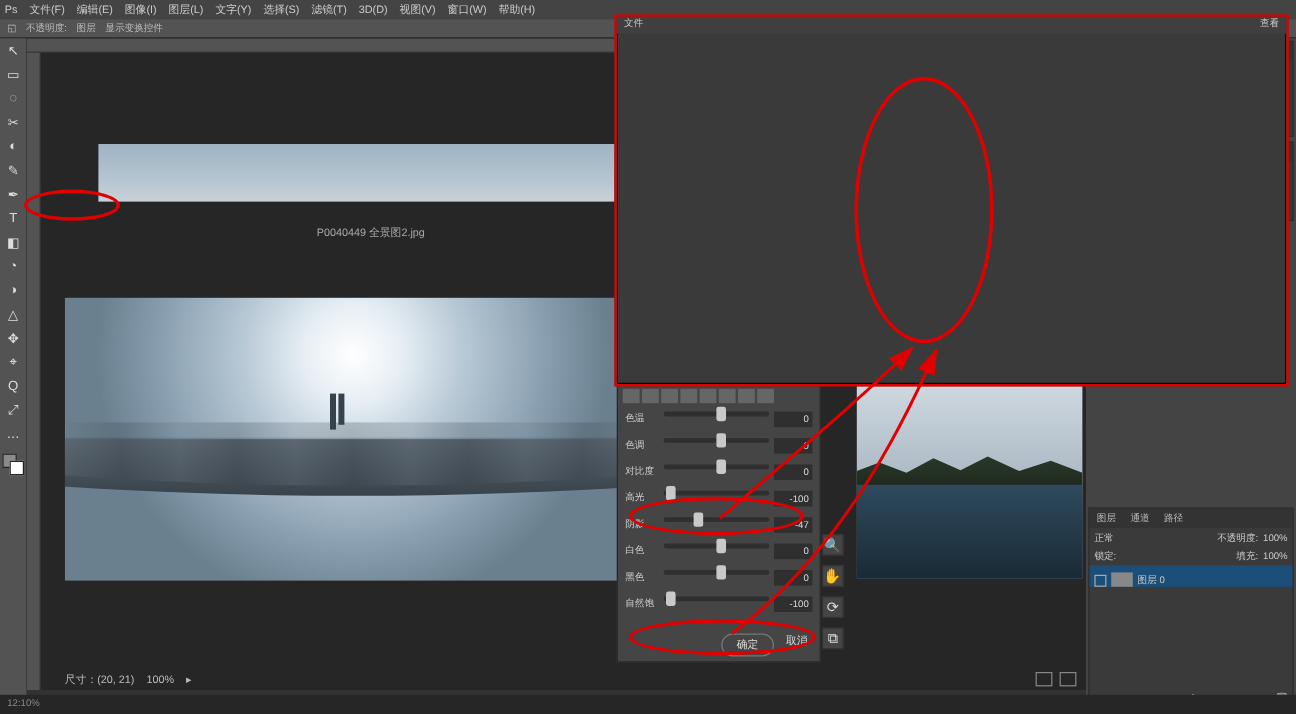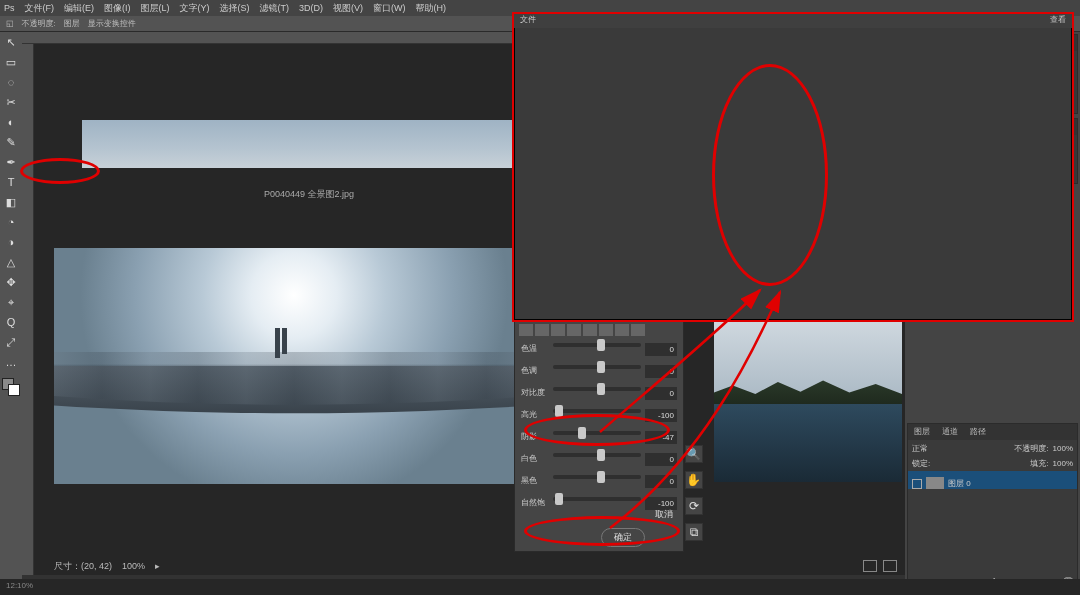--- a/index.html
+++ b/index.html
@@ -50,21 +50,21 @@
   .acr .tabstrip i { width:14px; height:12px; background:#666; }
   .acr .rows { padding:4px 6px 2px 6px; }
   .acr .row { display:flex; align-items:flex-start; height:22px; gap:4px; }
   .acr .lbl { width:28px; font-size:8px; color:#ccc; }
   .acr .track { position:relative; flex:1; height:4px; background:#2f2f2f; border-radius:2px; }
   .acr .knob { position:absolute; top:-4px; width:8px; height:12px; background:#c9c9c9; border-radius:2px; }
   .acr .val { width:32px; height:13px; background:#2f2f2f; color:#ddd; font-size:8px; text-align:right; padding:0 3px; line-height:13px; }
   .acr .side { position:absolute; right:-22px; top:124px; width:20px; display:flex; flex-direction:column; gap:8px; }
   .acr .side span { width:18px; height:18px; background:#454545; color:#ddd; font-size:12px; display:flex; align-items:center; justify-content:center; border:1px solid #333; }
   .acr .btns { position:absolute; bottom:4px; right:10px; display:flex; gap:10px; font-size:9px; color:#ddd; }
-  .acr .btns .ok { padding:2px 12px; border:1px solid #777; border-radius:10px;margin-top:20px; }
+  .acr .btns .ok { padding:2px 12px; border:1px solid #777; border-radius:10px; }
   
   .preview2 { position:absolute; left:714px; top:320px; width:188px; height:162px; background:#222; }
   .pv2-sky { position:absolute; inset:0; background:linear-gradient(to bottom,#cfd8df 0%,#aebcc7 45%,#768491 65%); }
   .pv2-g { position:absolute; left:0; right:0; bottom:0; height:48%; background:linear-gradient(to bottom,#2e4a5e 0%,#1a2a36 100%); }
   .pv2-veg { position:absolute; left:0; right:0; top:36%; height:22%; background:linear-gradient(to bottom,#2b3a2a 0%,#1a241a 100%); clip-path:polygon(0 40%,10% 20%,22% 44%,34% 10%,46% 38%,58% 6%,72% 40%,86% 16%,100% 44%,100% 100%,0 100%); }
   
   .rightpanels { position:absolute; right:0; top:32px; width:175px; bottom:0; background:#444; display:flex; flex-direction:column; }
   .rp-block { background:#3a3a3a; margin:2px; border:1px solid #2b2b2b; }
   .rp-body { height:160px; background:#383838; }
   .rp-tabs { display:flex; height:16px; background:#333; font-size:8px; }
@@ -174,21 +174,21 @@
       <div class="horizon"></div>
       <div class="ground"></div>
       <div class="stripe"></div>
       <div class="towers">
           <i></i>
           <i></i>
         </div>
     </div>
 
     <div class="status">
-      <span>尺寸：(20, 42)</span>
+      <span>尺寸：(20, 21)</span>
       <span>100%</span>
       <span>▸</span>
       <div class="view-icn">
         <span></span>
         <span></span>
       </div>
     </div>
   </div>
 </div>
 

